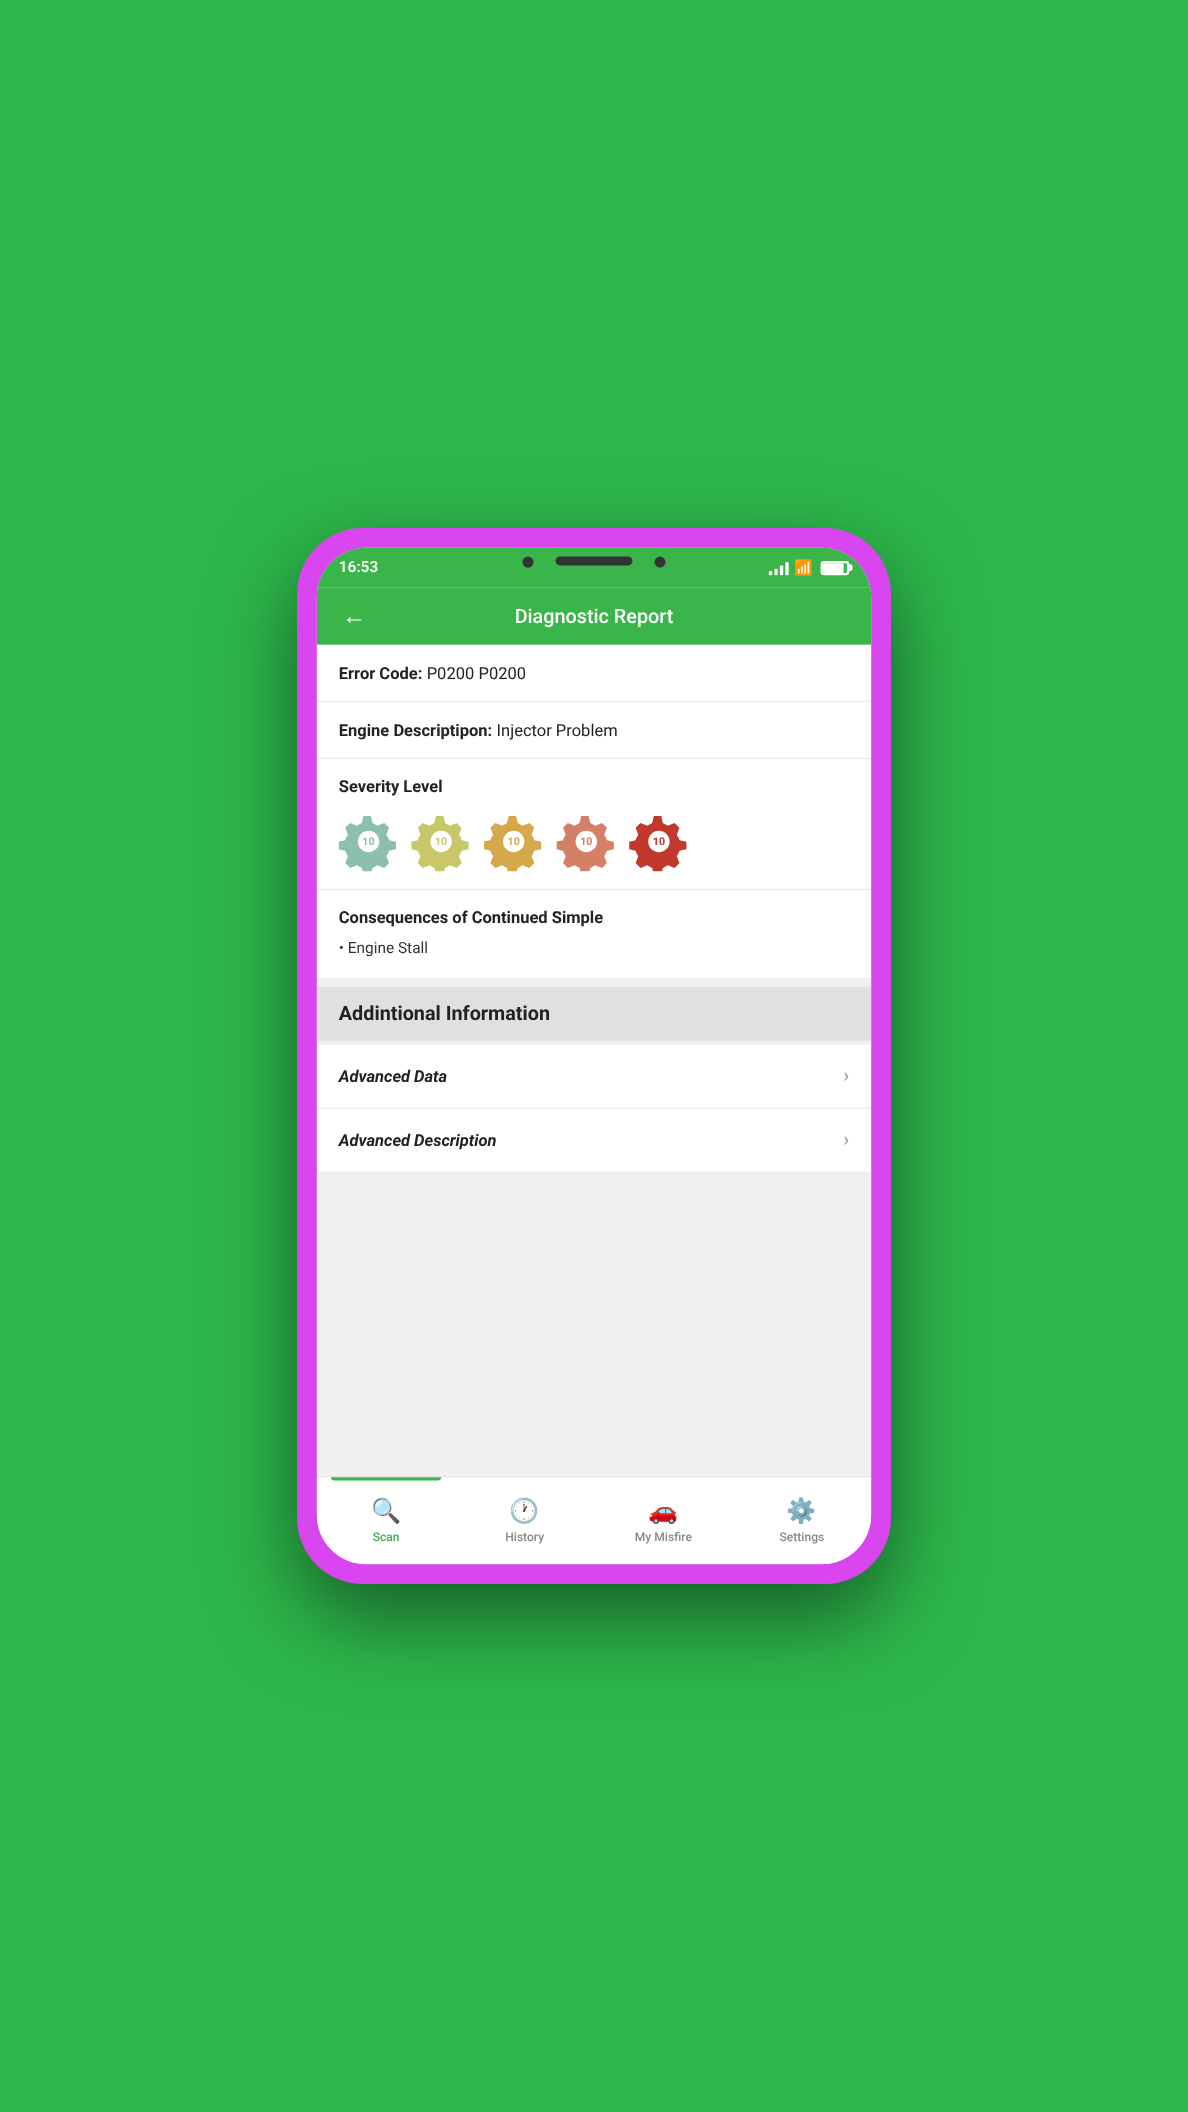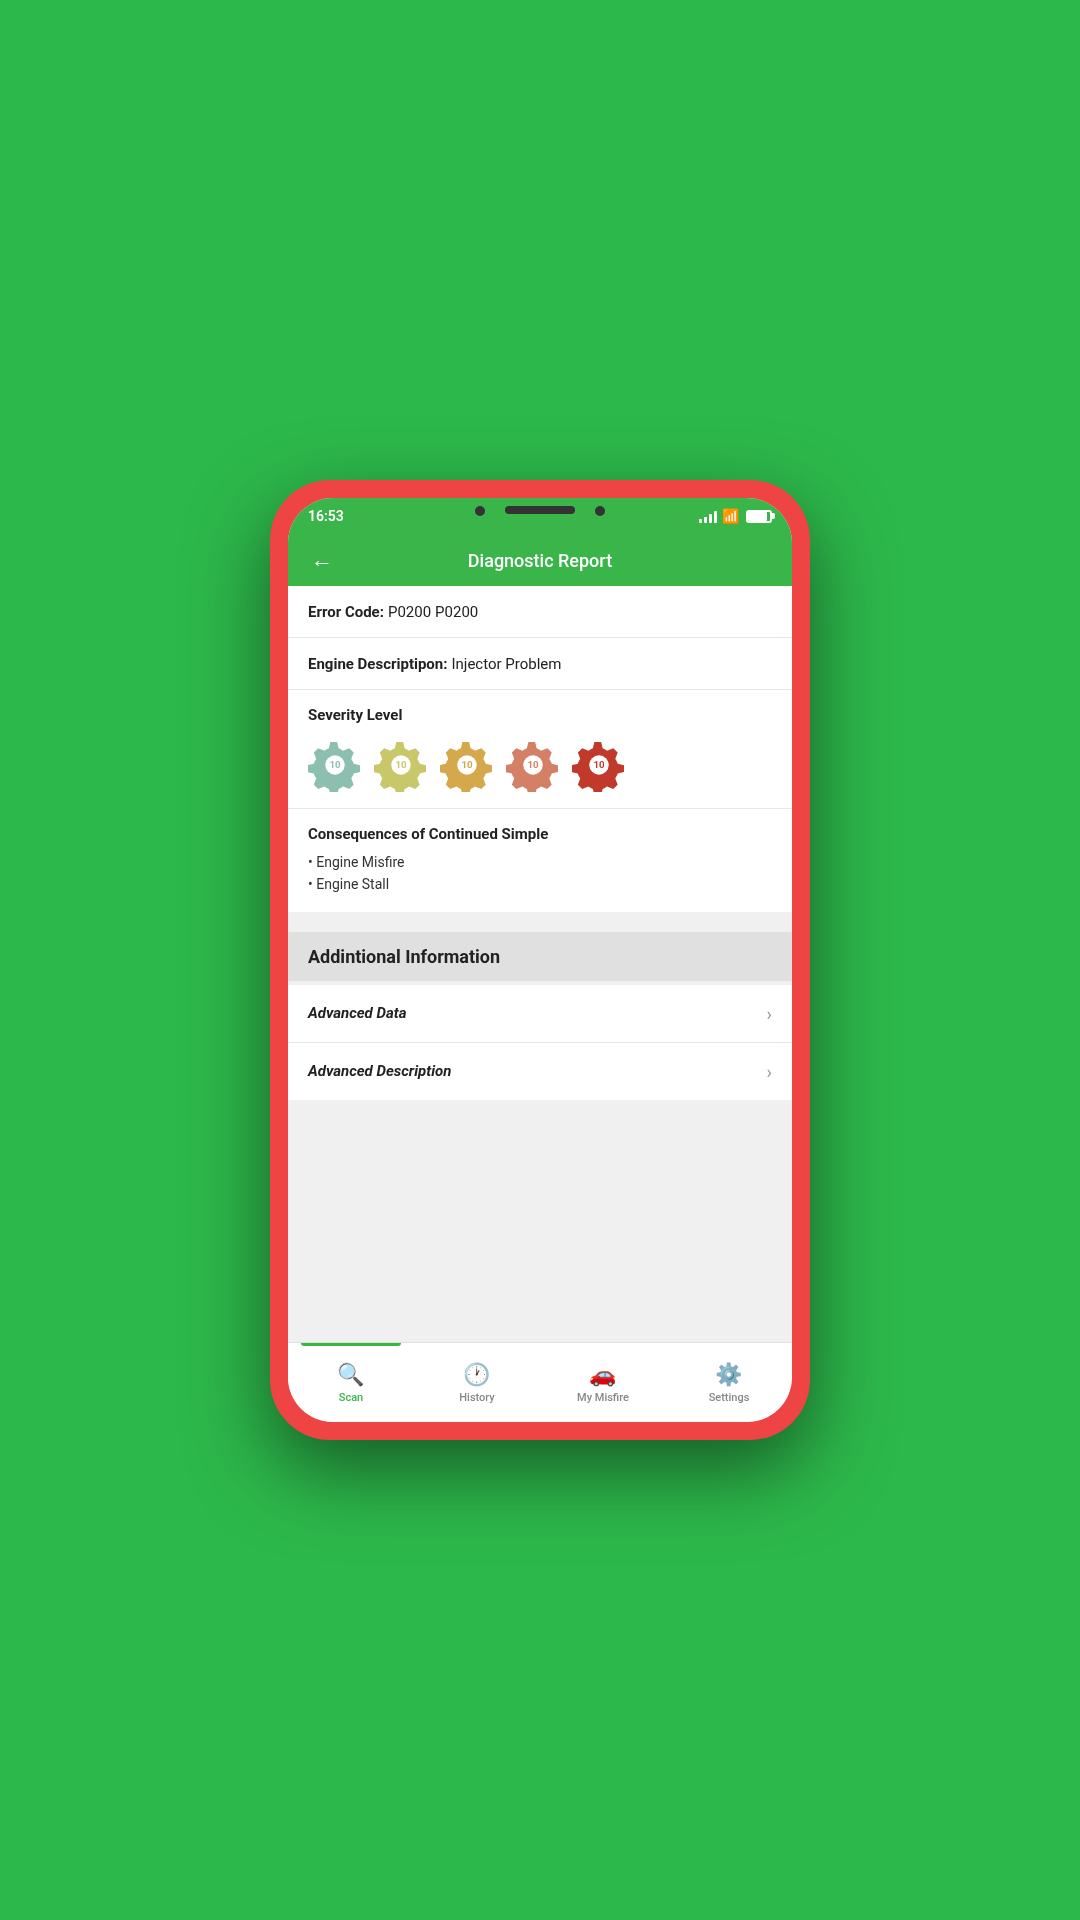--- a/index.html
+++ b/index.html
@@ -10,21 +10,21 @@
       display: flex;
       justify-content: center;
       align-items: center;
       min-height: 100vh;
       font-family: -apple-system, BlinkMacSystemFont, 'Segoe UI', Roboto, sans-serif;
     }
 
     .phone-outer {
       width: 540px;
       height: 960px;
-      background: #ef4444;
+      background: #d946ef;
       border-radius: 60px;
       padding: 18px;
       box-shadow: 0 30px 80px rgba(0,0,0,0.5);
       position: relative;
     }
 
     .phone-inner {
       width: 100%;
       height: 100%;
       background: #f0f0f0;
@@ -429,27 +429,26 @@
               <path class="gear-5" d="M43,5 L57,5 L60,18 C63,19 66,21 69,23 L82,18 L91,27 L86,40 C88,43 90,46 91,50 L104,53 L104,67 L91,70 C90,74 88,77 86,80 L91,93 L82,102 L69,97 C66,99 63,101 60,102 L57,115 L43,115 L40,102 C37,101 34,99 31,97 L18,102 L9,93 L14,80 C12,77 10,74 9,70 L-4,67 L-4,53 L9,50 C10,46 12,43 14,40 L9,27 L18,18 L31,23 C34,21 37,19 40,18 Z" transform="scale(0.9) translate(3,3)"></path>
               <circle cx="50" cy="50" r="18" fill="white"></circle>
               <text x="50" y="56" text-anchor="middle" font-size="18" font-weight="bold" fill="#c0392b">10</text>
             </svg>
 
           </div>
         </div>
 
         <div class="consequences-row">
           <div class="consequences-title">Consequences of Continued Simple</div>
-          <div class="consequence-item">• Engine Misfire</div>
           <div class="consequence-item">• Engine Stall</div>
         </div>
 
       </div>
 
-      <div class="section-header" style="margin-top: 20px;">
+      <div class="section-header" style="margin-top: 8px;">
         <span class="section-title">Addintional Information</span>
       </div>
 
       <div class="info-card">
 
         <div class="info-row">
           <span class="info-row-label">Advanced Data</span>
           <span class="chevron-right">›</span>
         </div>
 

